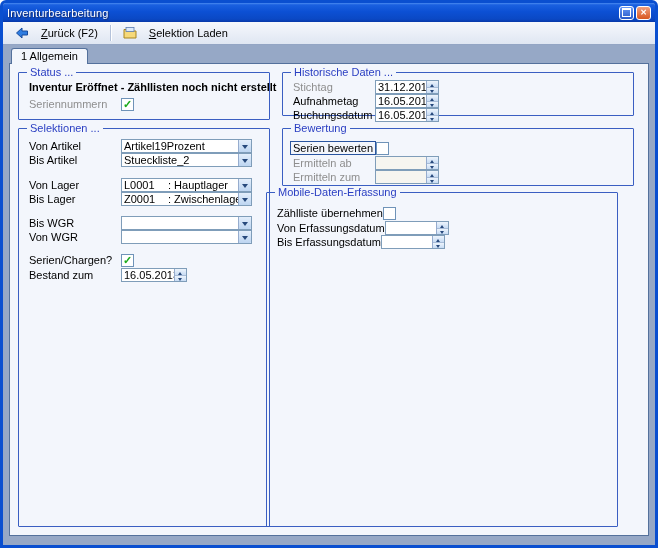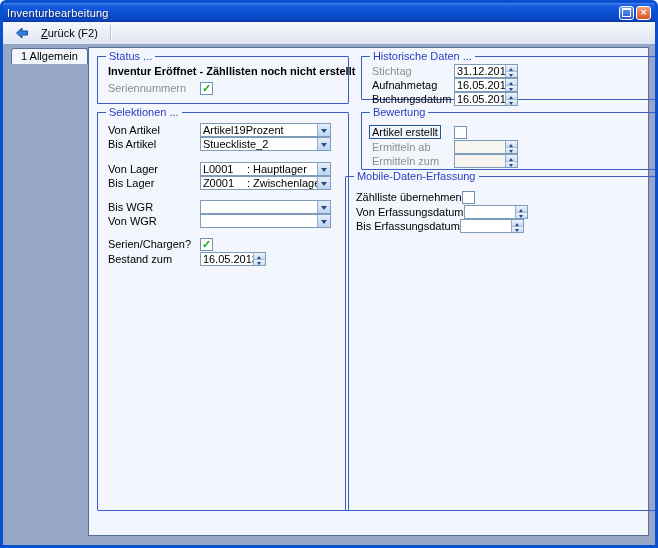--- a/index.html
+++ b/index.html
@@ -23,21 +23,21 @@
 
   
   .toolbar{height:23px;flex:0 0 auto;display:flex;align-items:center;gap:2px;padding:0 5px;
            background:linear-gradient(#f6f8fc,#dfe6f2);border-bottom:1px solid #93a5c4}
   .tool-btn{display:flex;align-items:center;gap:12px;padding:2px 6px;border:1px solid transparent;border-radius:2px}
   .tool-icon{width:14px;height:14px;display:block}
   .tlabel u{text-decoration:underline}
   .tb-sep{width:1px;height:16px;background:#b4c2da;margin:0 3px;box-shadow:1px 0 0 #fff}
 
   
-  .workspace{flex:1;display:flex;flex-direction:row;padding:3px 6px 0}
+  .workspace{flex:1;display:flex;flex-direction:column;padding:3px 6px 0}
   .tab-row{height:16px;display:flex;padding-left:2px;flex:0 0 auto}
   .tab{background:#f3f6fc;border:1px solid #54719c;border-bottom:none;border-radius:3px 3px 0 0;
        padding:1px 9px 0;position:relative;z-index:2}
   .panel{flex:1;background:#f3f6fc;border:1px solid #54719c;margin-top:-1px;margin-bottom:9px;position:relative}
 
   
   .group{position:absolute;border:1px solid #3a5ec2;border-radius:1px}
   .group-title{position:absolute;top:-7px;left:8px;background:#f3f6fc;padding:0 3px;color:#2a3ec2;line-height:12px;white-space:nowrap}
   .g-status{left:8px;top:8px;width:252px;height:48px;padding-top:8px}
   .g-sel{left:8px;top:64px;width:252px;height:399px;padding-top:10px}
@@ -86,20 +86,27 @@
   </div>
 
   <div class="toolbar">
     <div class="tool-btn">
       <svg class="tool-icon" viewBox="0 0 14 14">
         <path d="M7 2 L1.5 7 L7 12 L7 9 L12.5 9 L12.5 5 L7 5 Z" fill="#2f7de0" stroke="#174a9c" stroke-width="1"></path>
       </svg>
       <span class="tlabel"><u>Z</u><span>urück (F2)</span></span>
     </div>
     <div class="tb-sep"></div>
+    <div class="tool-btn">
+      <svg class="tool-icon" viewBox="0 0 14 14">
+        <path d="M1 4 L1 12 L13 12 L13 5 L7 5 L5.5 3.5 L1 3.5 Z" fill="#f6d97a" stroke="#a8851e" stroke-width="1"></path>
+        <rect x="3" y="1.5" width="8" height="4" fill="#dce9fa" stroke="#5a7ab0" stroke-width="0.8"></rect>
+      </svg>
+      <span class="tlabel"><u>S</u><span>elektion Laden</span></span>
+    </div>
   </div>
 
   <div class="workspace">
     <div class="tab-row">
       <div class="tab">1 Allgemein</div>
     </div>
 
     <div class="panel">
 
       <div class="group g-status">
@@ -208,21 +215,21 @@
                 <span class="up"></span>
                 <span class="dn"></span>
               </span>
           </div>
         </div>
       </div>
 
       <div class="group g-bew">
         <span class="group-title">Bewertung</span>
         <div class="row r">
-          <span class="lbl"><span class="focus-box">Artikel erstellt</span></span>
+          <span class="lbl"><span class="focus-box">Serien bewerten</span></span>
           <span class="checkbox"></span>
         </div>
         <div class="gap1"></div>
         <div class="row r dis">
           <span class="lbl">Ermitteln ab</span>
           <div class="field w64 disabled">
             <span class="val"></span>
             <span class="spin">
                 <span class="up"></span>
                 <span class="dn"></span>

